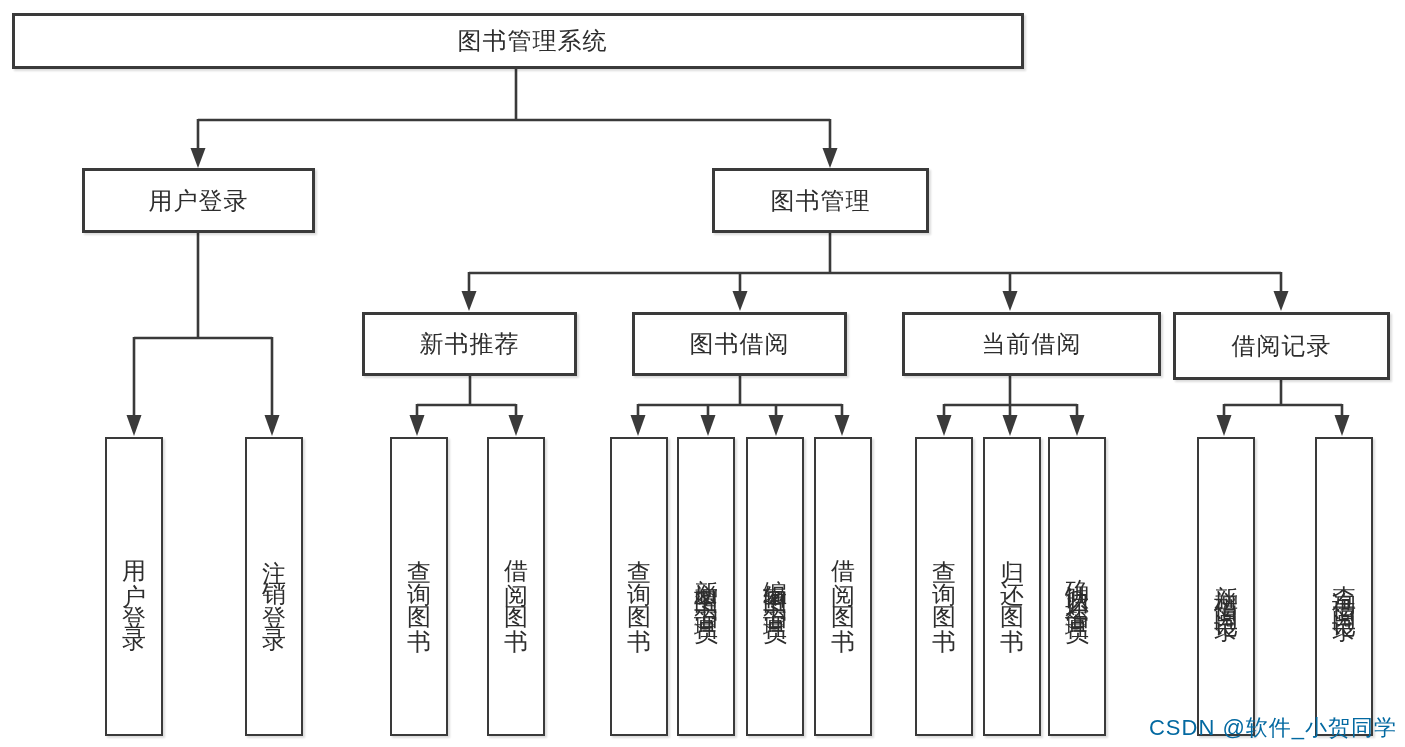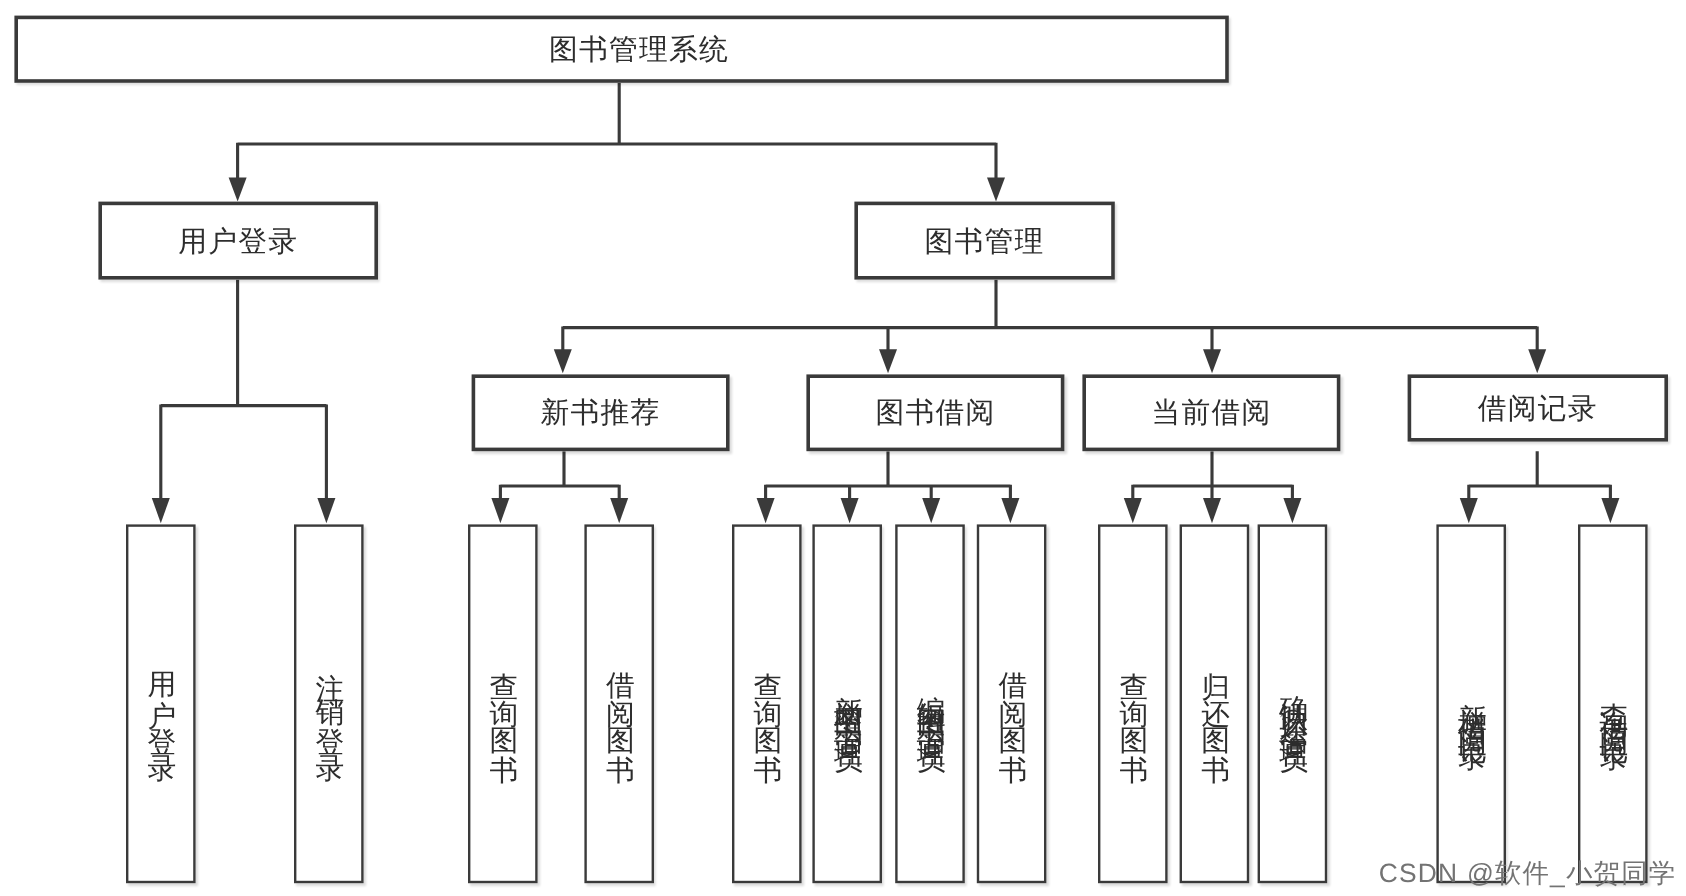--- a/index.html
+++ b/index.html
@@ -45,24 +45,24 @@
   }
   .ls4 { letter-spacing: 23px; }
   .ls6 { letter-spacing: 7px; }
   .ls9 { letter-spacing: 6px; }
 
   
   .n-root      { left: 12px;   top: 13px;  width: 1012px; height: 56px; padding-left: 29px; }
   .n-userlogin { left: 82px;   top: 168px; width: 233px;  height: 65px; }
   .n-bookmgmt  { left: 712px;  top: 168px; width: 217px;  height: 65px; }
 
-  .n-newbook   { left: 362px;  top: 312px; width: 215px;  height: 64px; margin-left: 31px; }
-  .n-borrow    { left: 632px;  top: 312px; width: 215px;  height: 64px; margin-left: 40px; }
-  .n-current   { left: 902px;  top: 312px; width: 215px;  height: 64px; }
-  .n-records   { left: 1173px; top: 312px; width: 217px;  height: 56px; }
+  .n-newbook   { left: 362px;  top: 312px; width: 215px;  height: 64px; }
+  .n-borrow    { left: 632px;  top: 312px; width: 215px;  height: 64px; }
+  .n-current   { left: 902px;  top: 312px; width: 259px;  height: 64px; }
+  .n-records   { left: 1173px; top: 312px; width: 217px;  height: 68px; }
 
   .leaf { top: 437px; width: 58px; height: 299px; }
   .lf-a1 { left: 105px; }
   .lf-a2 { left: 245px; }
   .lf-b1 { left: 390px; }
   .lf-b2 { left: 487px; }
   .lf-c1 { left: 610px; }
   .lf-c2 { left: 677px; }
   .lf-c3 { left: 746px; }
   .lf-c4 { left: 814px; }
@@ -70,21 +70,21 @@
   .lf-d2 { left: 983px; }
   .lf-d3 { left: 1048px; }
   .lf-e1 { left: 1197px; }
   .lf-e2 { left: 1315px; }
 
   #watermark {
     position: absolute;
     right: 8px;
     bottom: 4px;
     font-size: 22px;
-    color: #737373;
+    color: #0369a1;
     letter-spacing: 1px;
   }
 </style>
 </head>
 <body>
 
 <div id="stage">
 
   <svg id="wires" viewBox="0 0 1405 747" xmlns="http://www.w3.org/2000/svg">
     <g stroke="#3a3a3a" stroke-width="2.6" fill="none">

